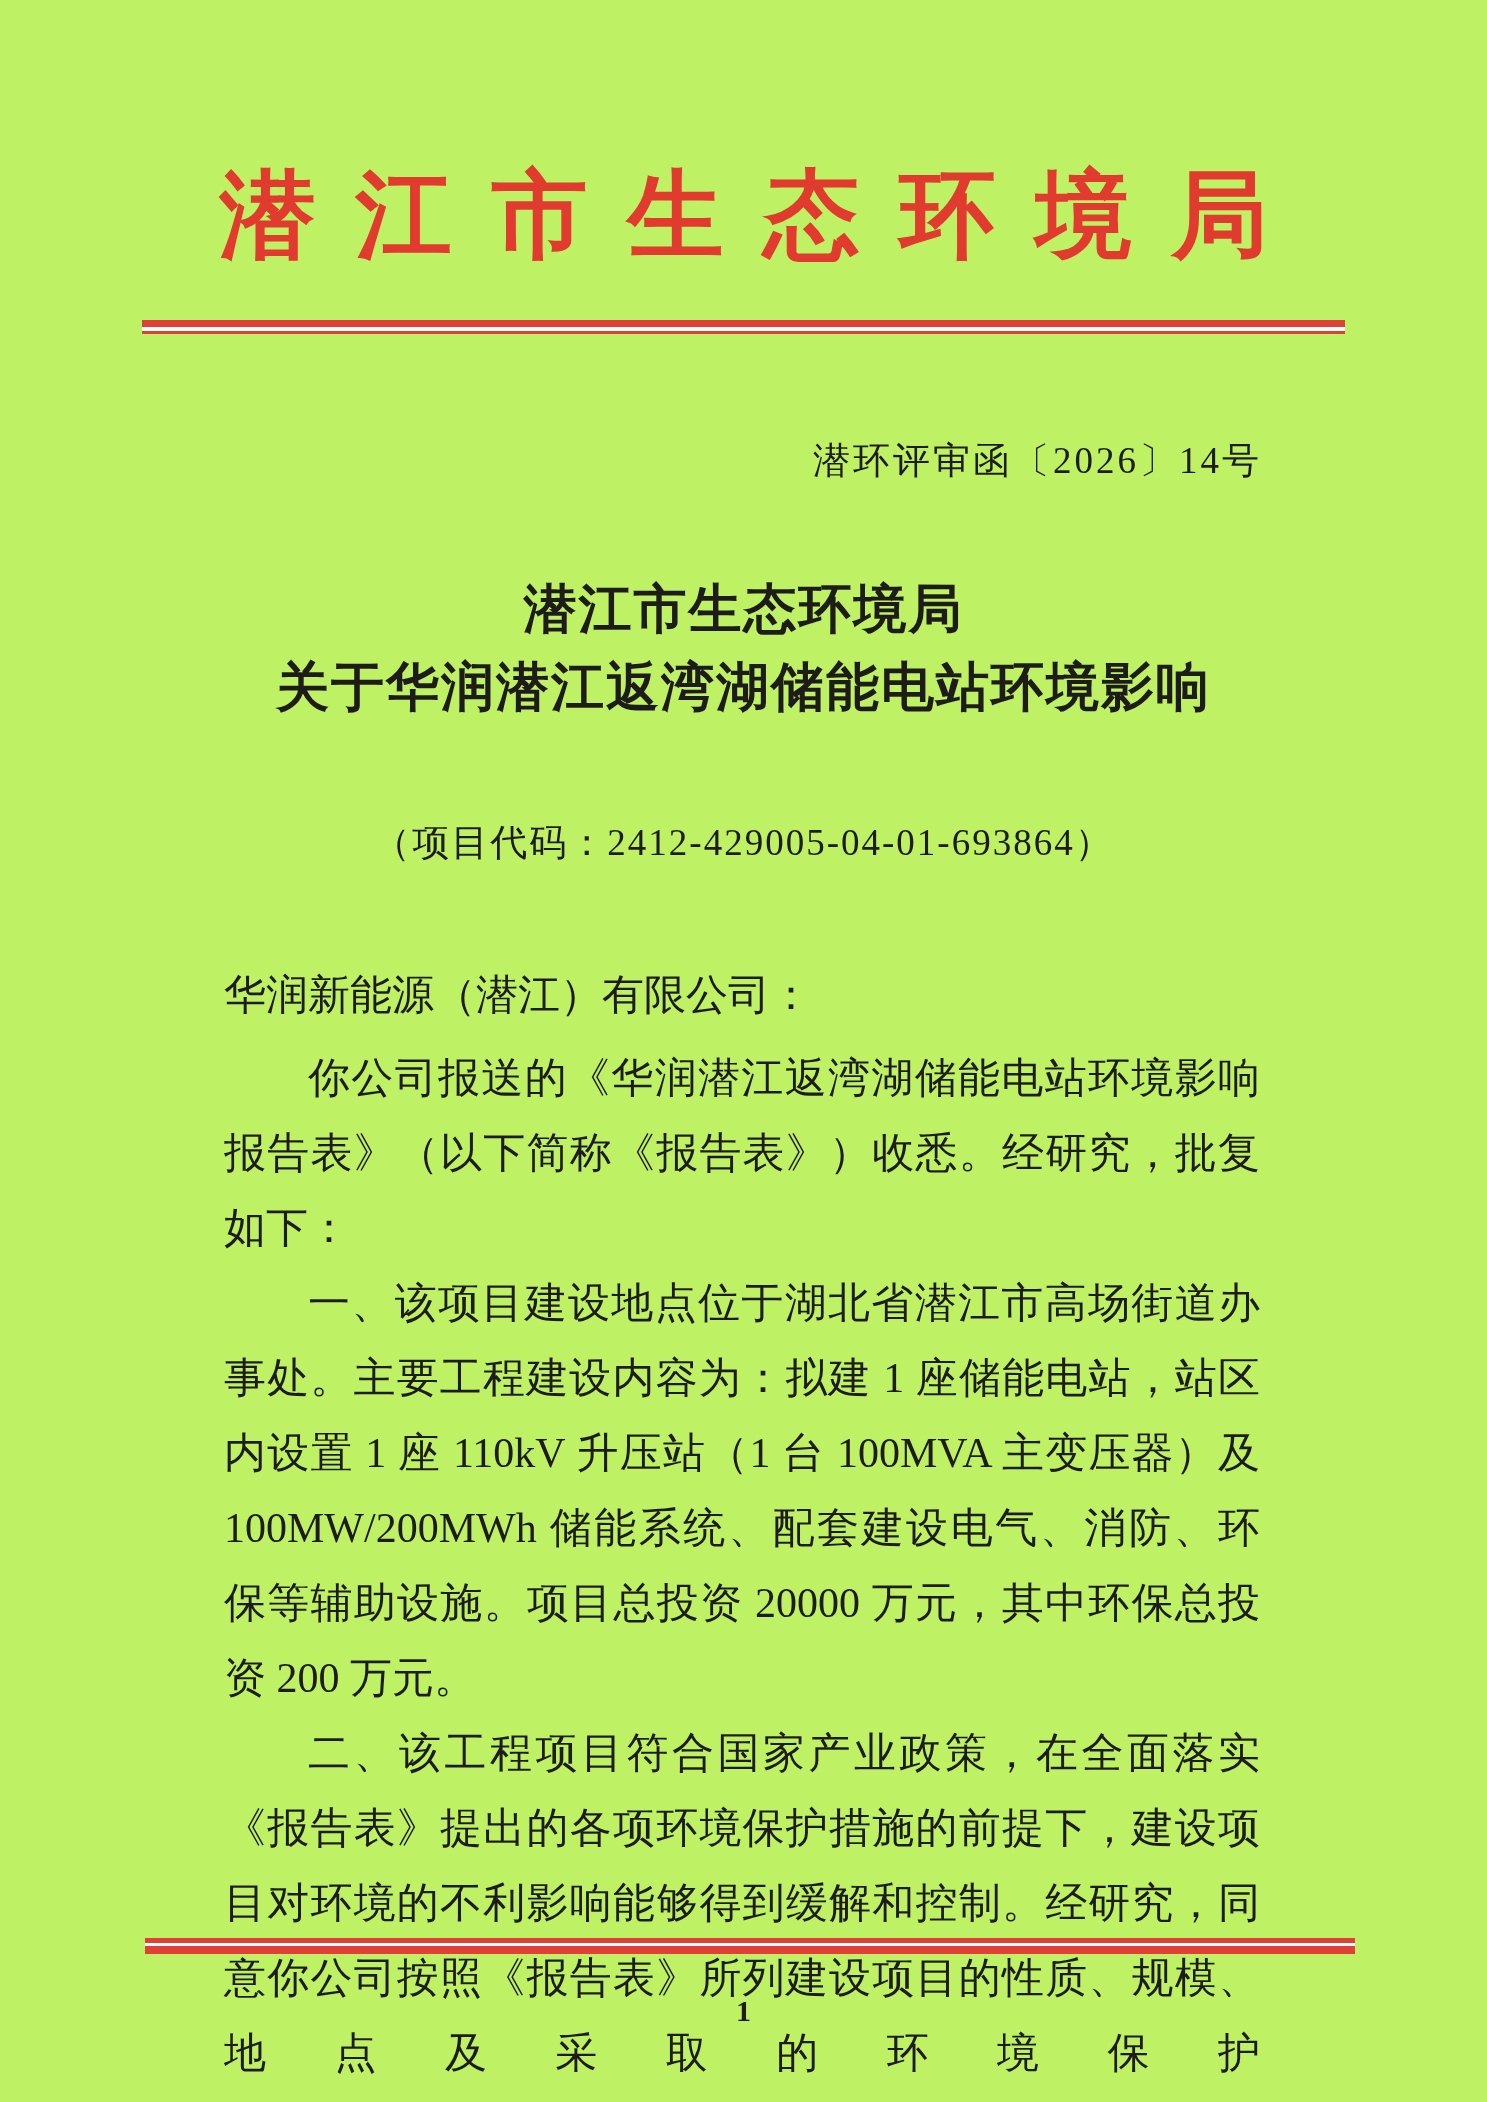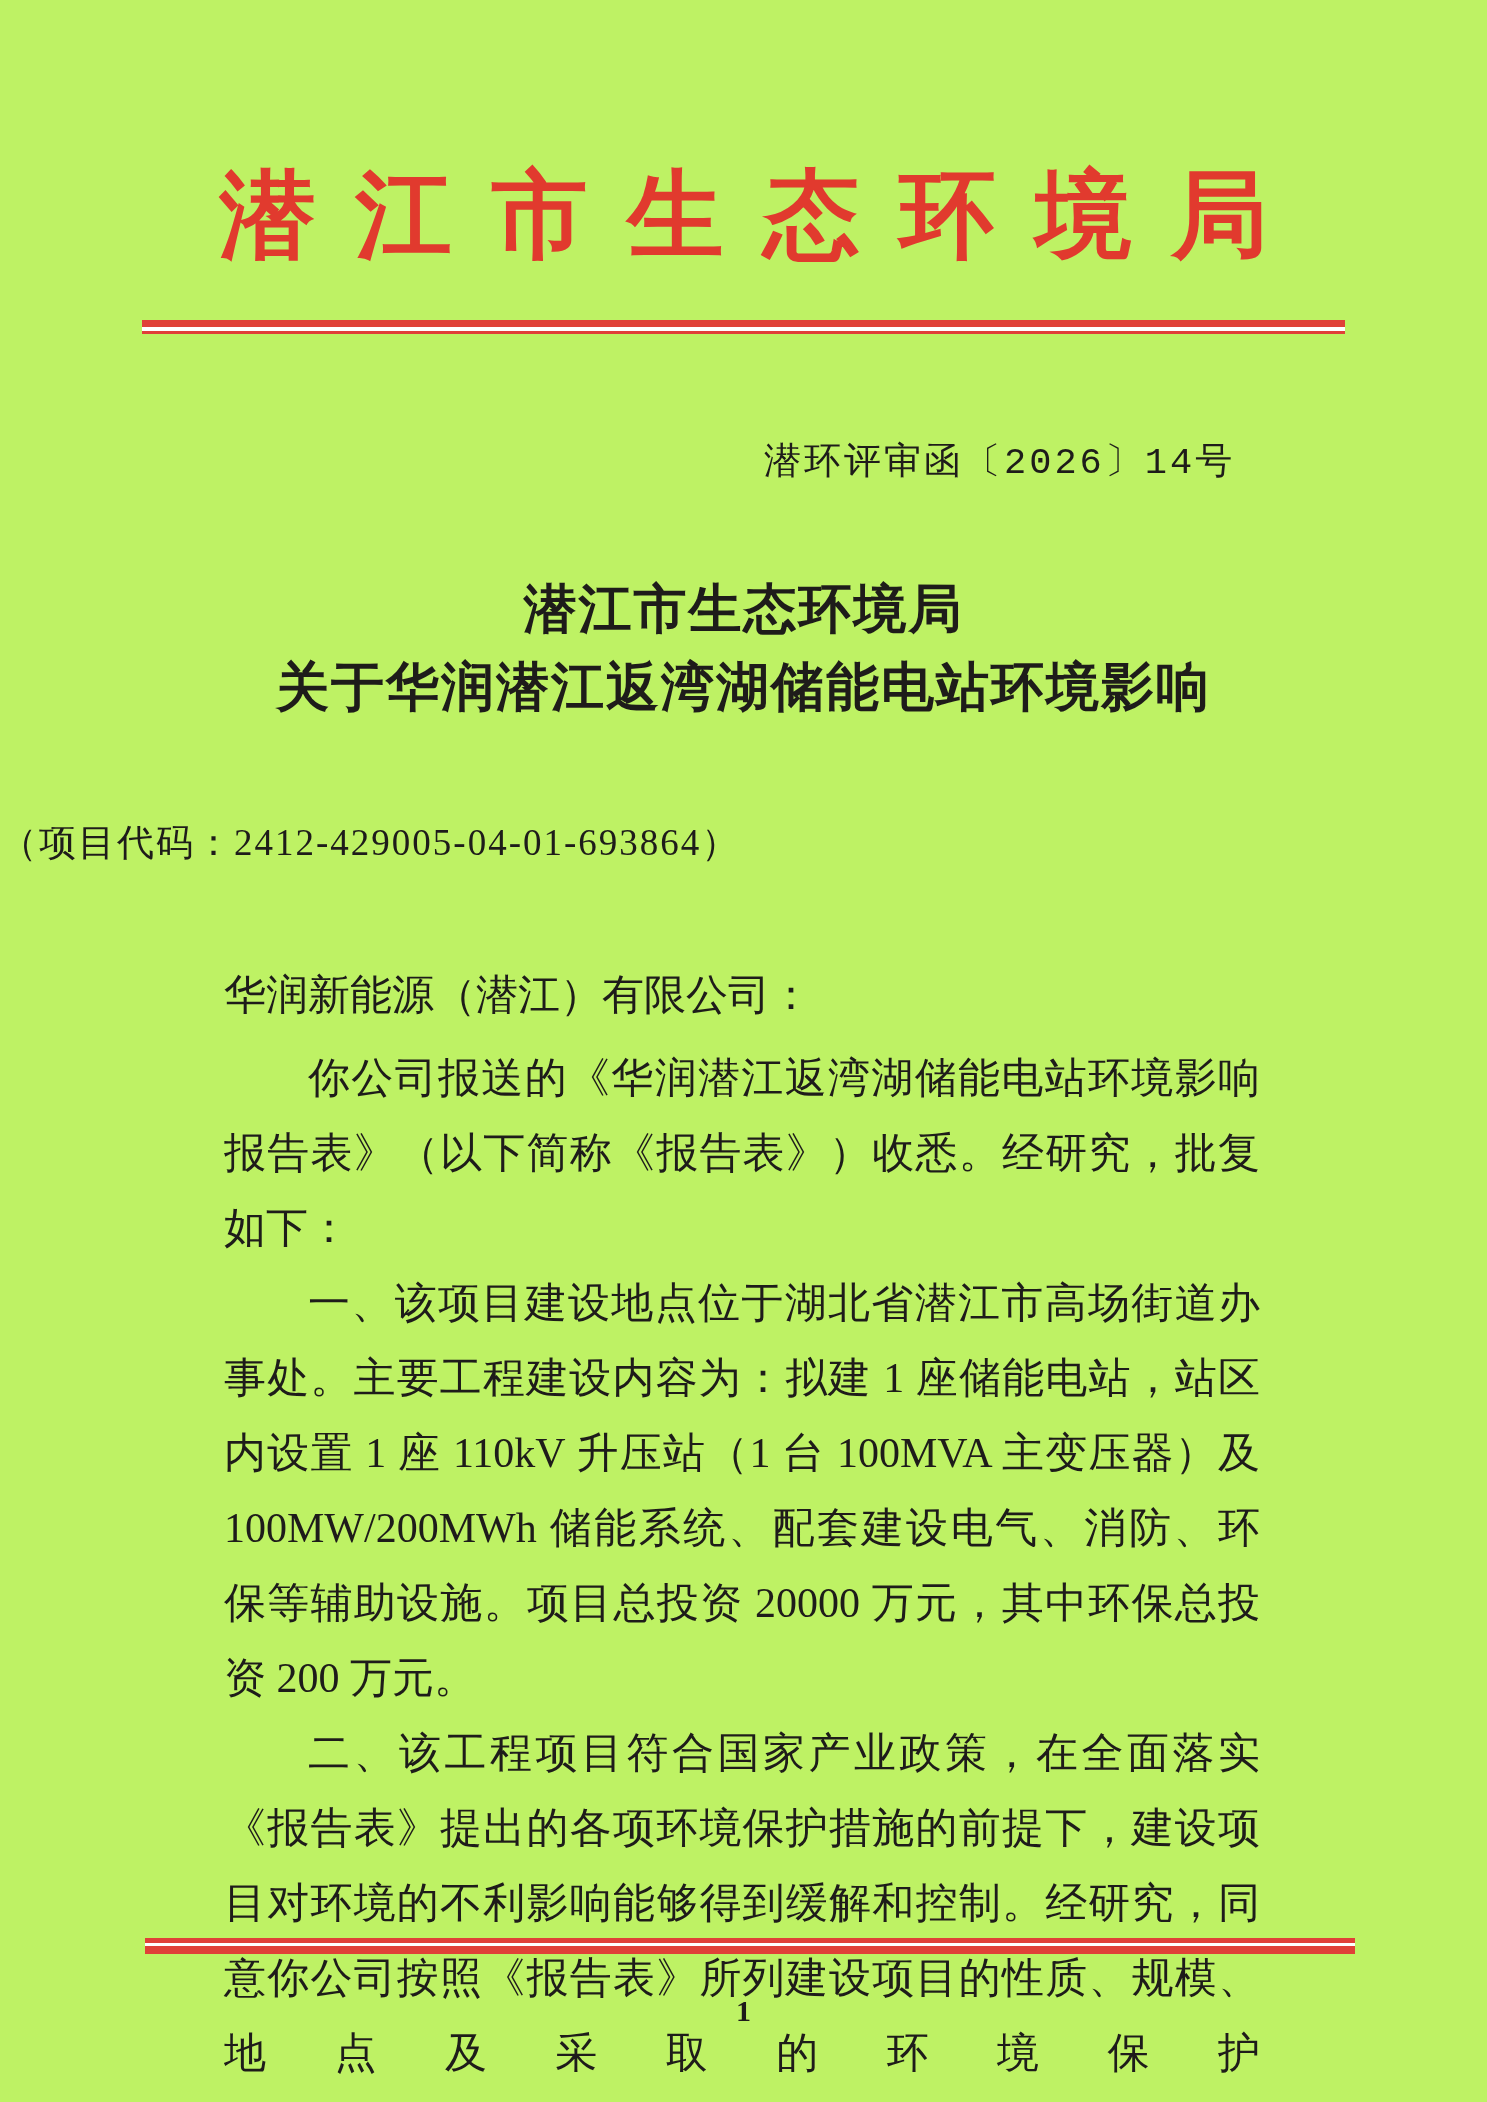--- a/index.html
+++ b/index.html
@@ -40,25 +40,24 @@
     width: 1203px;
   }
   .rule-top .thick { height: 7px; }
   .rule-top .gap   { height: 4px; background: #ffffff; }
   .rule-top .thin  { height: 3px; }
 
   
   .doc-number {
     position: absolute;
     top: 436px;
-    left: 764px;
+    left: 813px;
     font-size: 37px;
     letter-spacing: 3px;
     white-space: nowrap;
-    font-family: Liberation Mono, monospace;
   }
 
   
   .doc-title {
     position: absolute;
     top: 570px;
     left: 0;
     right: 0;
     text-align: center;
     font-weight: 700;
@@ -66,21 +65,21 @@
     line-height: 78px;
     letter-spacing: 2px;
   }
 
   
   .project-code {
     position: absolute;
     top: 818px;
     left: 0;
     right: 0;
-    text-align: left;
+    text-align: center;
     font-size: 37px;
     letter-spacing: 2px;
   }
 
   
   .letter-body {
     position: absolute;
     top: 958px;
     left: 224px;
     width: 1036px;

